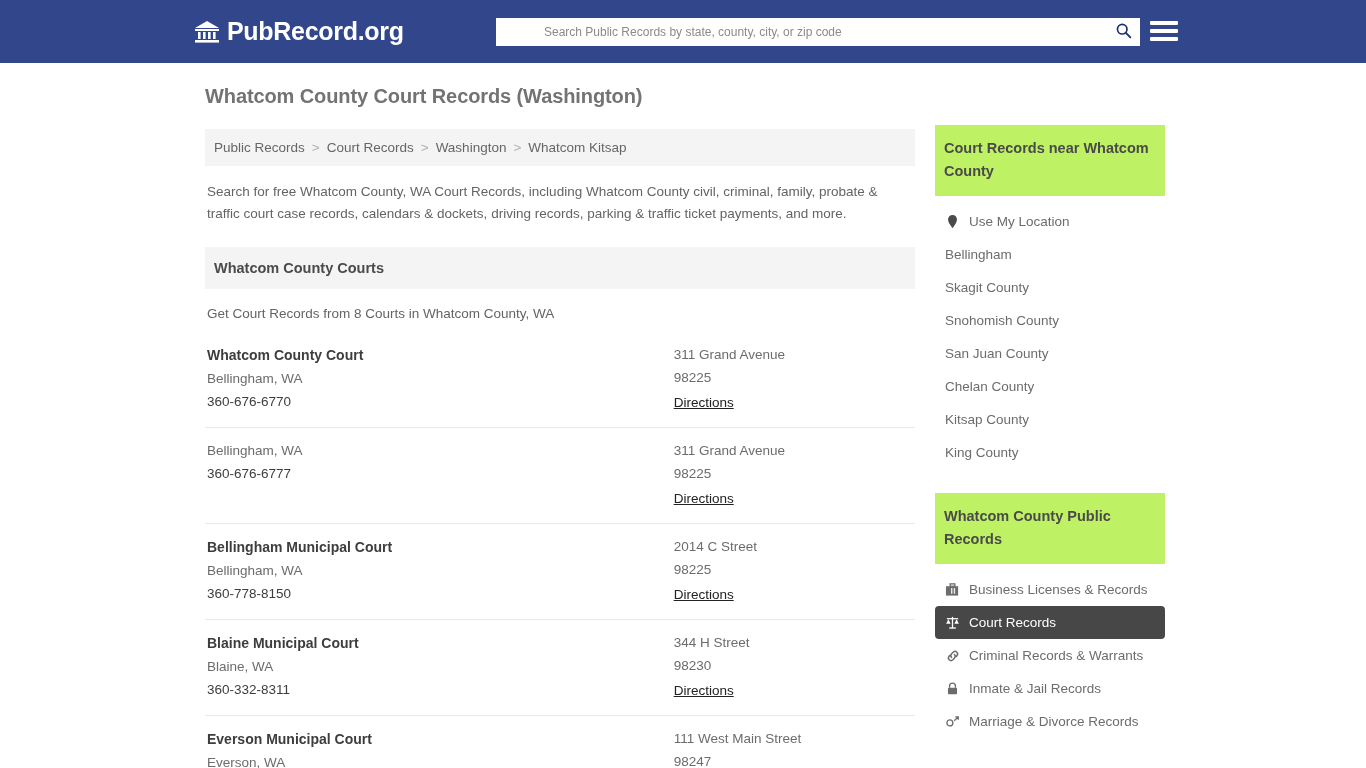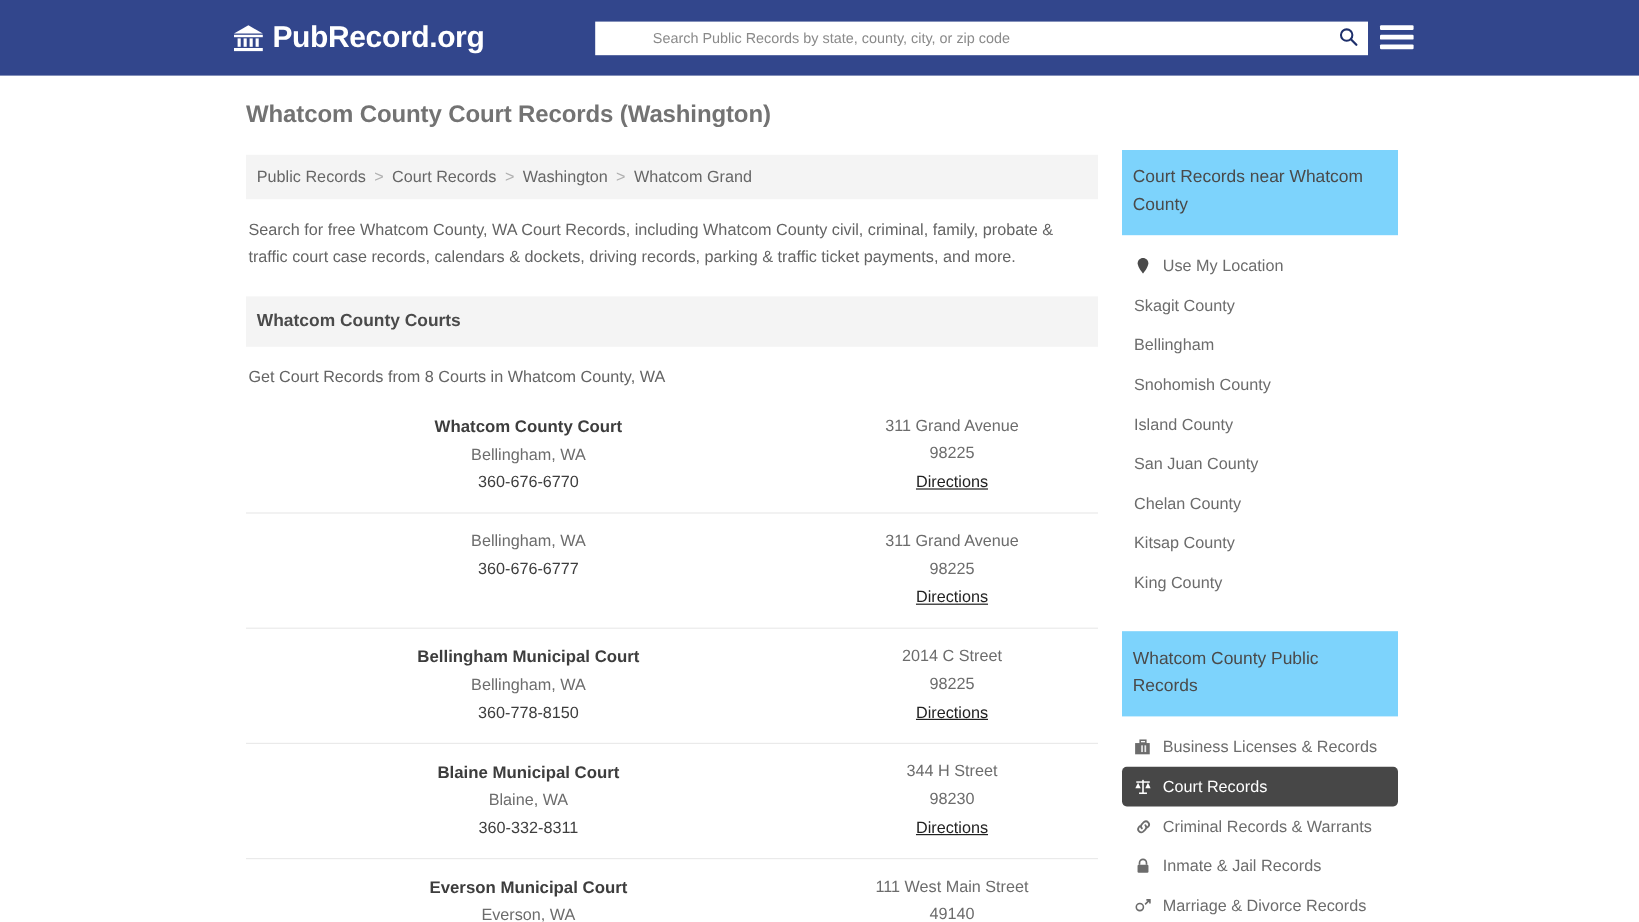--- a/index.html
+++ b/index.html
@@ -131,21 +131,20 @@
   .section-sub {
     font-size: 13.5px;
     color: #646464;
     padding: 17px 2px 0 2px;
     margin: 0 0 22px 0;
   }
   .court-row {
     display: flex;
     border-top: 1px solid #eaeaea;
     padding: 15px 2px 16px 2px;
-    text-align: center;
   }
   .court-row:first-of-type { border-top: 0; padding-top: 4px; }
   .court-col { width: 468px; }
   .court-col.right { width: 240px; }
   .court-name {
     font-size: 14px;
     font-weight: bold;
     color: #3d3d3d;
     margin-bottom: 8px;
   }
@@ -158,24 +157,24 @@
   .court-line.last { margin-bottom: 0; }
   .directions {
     font-size: 13.5px;
     color: #222;
     text-decoration: underline;
     cursor: pointer;
   }
 
   
   .panel-head {
-    background: #7dd3fc;
+    background: #bef264;
     padding: 12px 9px 13px 9px;
     font-size: 14.5px;
-    font-weight: normal;
+    font-weight: bold;
     color: #4a4a4a;
     line-height: 23px;
   }
   .panel-list { margin: 0 0 24px 0; padding: 0; list-style: none; }
   .panel-item {
     display: flex;
     align-items: flex-end;
     gap: 9px;
     padding: 9px 10px;
     font-size: 13.5px;
@@ -238,21 +237,21 @@
   <div class="content">
     <h1 class="page-title">Whatcom County Court Records (Washington)</h1>
 
     <div class="breadcrumb" id="breadcrumb">
         <a href="#">Public Records</a>
         <span class="sep">&gt;</span>
         <a href="#">Court Records</a>
         <span class="sep">&gt;</span>
         <a href="#">Washington</a>
         <span class="sep">&gt;</span>
-        <a href="#">Whatcom Grand</a>
+        <a href="#">Whatcom Kitsap</a>
       </div>
 
     <p class="intro">Search for free Whatcom County, WA Court Records, including Whatcom County civil, criminal, family, probate &amp; traffic court case records, calendars &amp; dockets, driving records, parking &amp; traffic ticket payments, and more.</p>
 
     <div class="section-head">Whatcom County Courts</div>
 
     <p class="section-sub">Get Court Records from 8 Courts in Whatcom County, WA</p>
 
     <div id="courts-list">
         <div class="court-row">
@@ -286,48 +285,45 @@
           </div>
           <div class="court-col right"><div class="court-line">344 H Street</div><div class="court-line">98230</div><a class="directions" href="#">Directions</a></div>
         </div>
         <div class="court-row">
           <div class="court-col">
             <div class="court-name">Everson Municipal Court</div>
             <div class="court-line">Everson, WA</div>
           </div>
           <div class="court-col right">
             <div class="court-line">111 West Main Street</div>
-            <div class="court-line">49140</div>
+            <div class="court-line">98247</div>
           </div>
         </div>
       </div>
   </div>
 
   <div class="sidebar">
     <div class="panel-head">Court Records near Whatcom County</div>
     <ul class="panel-list" id="nearby-list">
         <li class="panel-item first">
           <span class="ic">
             <svg viewBox="0 0 16 16" width="13" height="15">
               <path d="M8 0C4.9 0 2.5 2.4 2.5 5.4 2.5 9.4 8 16 8 16s5.5-6.6 5.5-10.6C13.5 2.4 11.1 0 8 0z" fill="#4a4a4a"></path>
             </svg>
           </span>
           <span>Use My Location</span>
         </li>
         <li class="panel-item">
+          <span>Bellingham</span>
+        </li>
+        <li class="panel-item">
           <span>Skagit County</span>
         </li>
         <li class="panel-item">
-          <span>Bellingham</span>
-        </li>
-        <li class="panel-item">
           <span>Snohomish County</span>
-        </li>
-        <li class="panel-item">
-          <span>Island County</span>
         </li>
         <li class="panel-item">
           <span>San Juan County</span>
         </li>
         <li class="panel-item">
           <span>Chelan County</span>
         </li>
         <li class="panel-item">
           <span>Kitsap County</span>
         </li>

